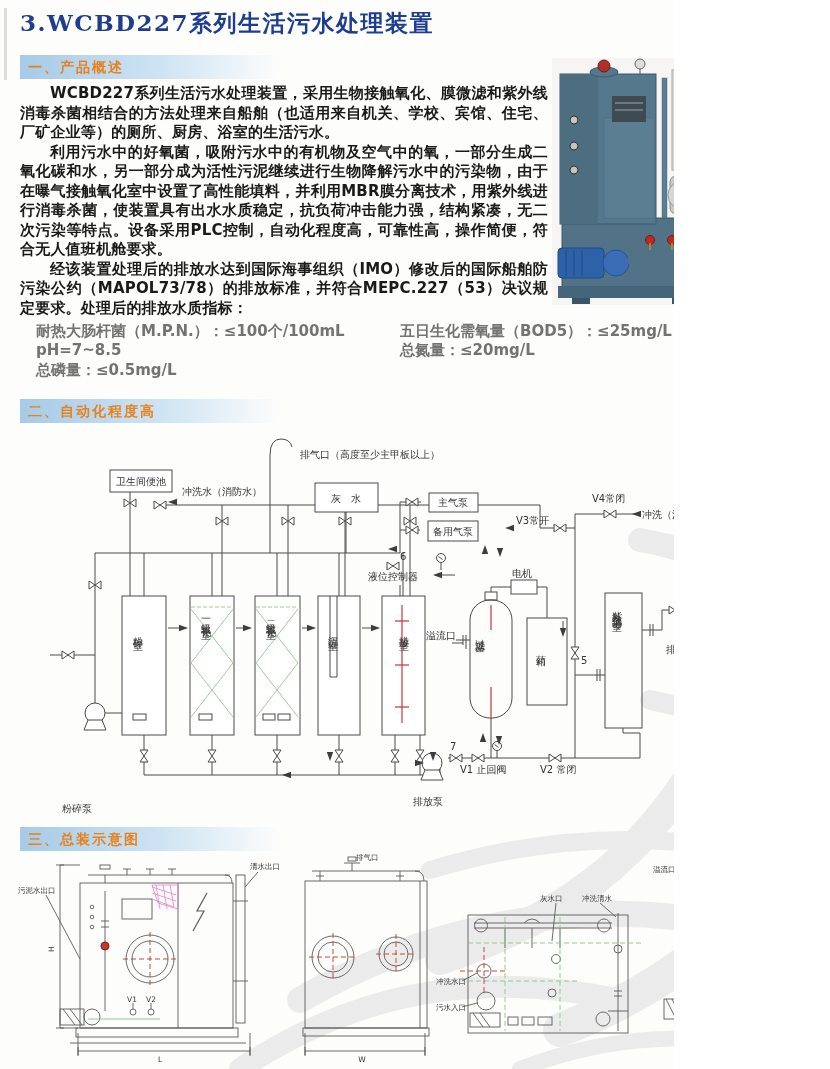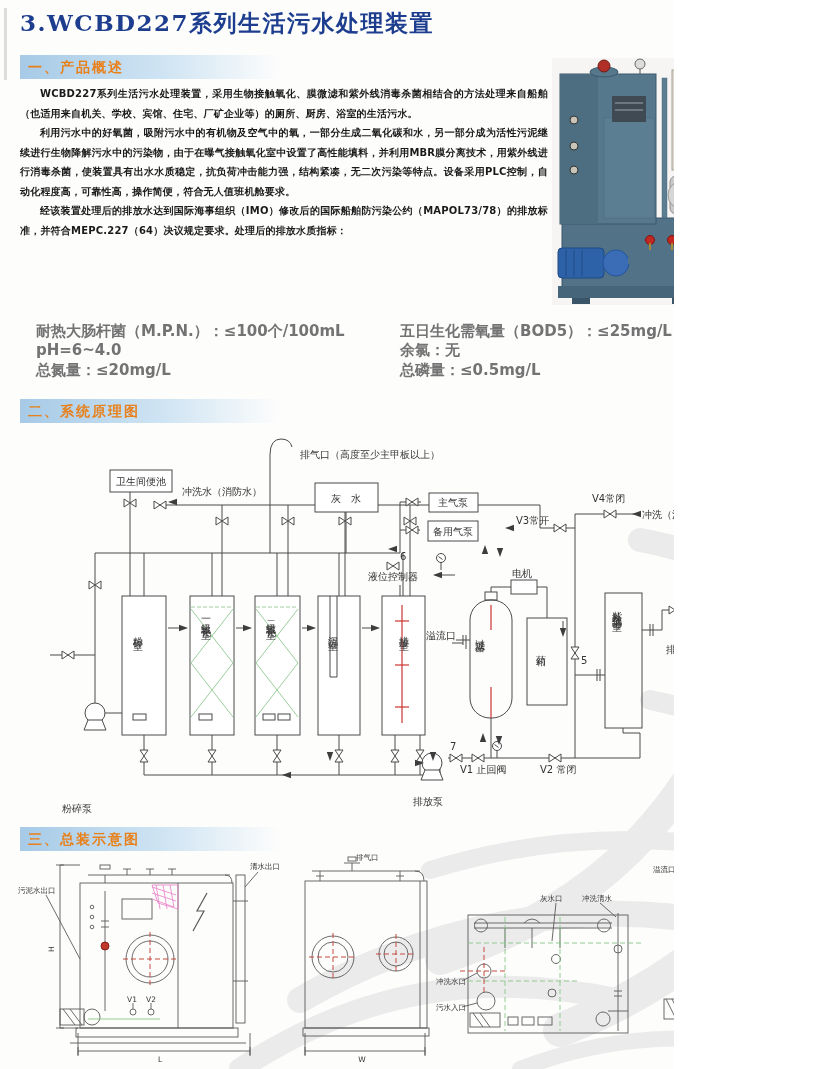--- a/index.html
+++ b/index.html
@@ -9,21 +9,21 @@
   .scanmark{position:absolute;left:4px;top:8px;width:3px;height:72px;background:#dcdcdc;z-index:1;}
   .page-title{position:absolute;left:20px;top:8px;margin:0;z-index:2;
         font-family:"DejaVu Serif",serif;font-weight:bold;font-size:23px;color:#1d3d8f;letter-spacing:1.5px;}
   .secbar{position:absolute;left:20px;width:252px;height:24px;z-index:2;
         background:linear-gradient(90deg,#a6cae7 0%,#cfe4f3 55%,rgba(255,255,255,0) 100%);
         color:#e8811c;font-weight:bold;font-size:14px;line-height:24px;padding-left:8px;letter-spacing:2px;}
   #bar-overview{top:55px}
   #bar-schematic{top:399px}
   #bar-assembly{top:827px}
   .overview-text{position:absolute;left:20px;top:84px;width:528px;z-index:2;
-        font-size:10px;font-weight:bold;line-height:19.5px;color:#1a1a1a;text-align:justify;letter-spacing:.2px;}
+        font-size:15px;font-weight:bold;line-height:19.5px;color:#1a1a1a;text-align:justify;letter-spacing:.2px;}
   .overview-text p{margin:0;text-indent:2em;}
   .specs{position:absolute;left:36px;top:322px;width:782px;z-index:2;display:grid;
         grid-template-columns:364px auto;font-size:15px;font-weight:bold;line-height:19.3px;color:#737373;}
   .photo{position:absolute;left:552px;top:58px;z-index:2;}
   .sch{position:absolute;left:0;top:425px;z-index:2;}
   .asm{position:absolute;left:0;top:851px;z-index:2;}
   svg text{font-family:"DejaVu Sans",sans-serif;fill:#333;}
   .sch text{font-size:10px;}
   .asm text{font-size:7.5px;}
   .t9{font-size:9px;}
@@ -52,21 +52,21 @@
 
   <h1 class="page-title">3.WCBD227系列生活污水处理装置</h1>
 
   <div class="secbar" id="bar-overview">
     <span>一、产品概述</span>
   </div>
 
   <div class="overview-text">
     <p>WCBD227系列生活污水处理装置，采用生物接触氧化、膜微滤和紫外线消毒杀菌相结合的方法处理来自船舶（也适用来自机关、学校、宾馆、住宅、厂矿企业等）的厕所、厨房、浴室的生活污水。</p>
     <p>利用污水中的好氧菌，吸附污水中的有机物及空气中的氧，一部分生成二氧化碳和水，另一部分成为活性污泥继续进行生物降解污水中的污染物，由于在曝气接触氧化室中设置了高性能填料，并利用MBR膜分离技术，用紫外线进行消毒杀菌，使装置具有出水水质稳定，抗负荷冲击能力强，结构紧凑，无二次污染等特点。设备采用PLC控制，自动化程度高，可靠性高，操作简便，符合无人值班机舱要求。</p>
-    <p>经该装置处理后的排放水达到国际海事组织（IMO）修改后的国际船舶防污染公约（MAPOL73/78）的排放标准，并符合MEPC.227（64）决议规定要求。处理后的排放水质指标：</p>
+    <p>经该装置处理后的排放水达到国际海事组织（IMO）修改后的国际船舶防污染公约（MAPOL73/78）的排放标准，并符合MEPC.227（53）决议规定要求。处理后的排放水质指标：</p>
   </div>
 
   <svg class="photo" width="276" height="247" viewBox="0 0 276 247">
     <rect x="0" y="0" width="276" height="247" fill="#f6f5f3"></rect>
     <g>
       <rect x="10" y="160" width="232" height="70" fill="#527387" stroke="#3c576a"></rect>
       <rect x="6" y="228" width="244" height="12" fill="#46657a"></rect>
       <rect x="20" y="240" width="18" height="6" fill="#3a5568"></rect>
       <rect x="120" y="240" width="18" height="6" fill="#3a5568"></rect>
       <rect x="210" y="240" width="18" height="6" fill="#3a5568"></rect>
@@ -153,28 +153,27 @@
       <rect x="76" y="198" width="14" height="8" fill="#527387"></rect>
     </g>
     <g>
       <rect x="150" y="148" width="20" height="26" rx="3" fill="#3f5fae" stroke="#2c448b"></rect>
     </g>
   </svg>
 
   <div class="specs">
     <div>耐热大肠杆菌（M.P.N.）：≤100个/100mL</div>
     <div>五日生化需氧量（BOD5）：≤25mg/L</div>
-    <div>pH=6~4.0</div>
-    <div>余氯：无</div>
+    <div>pH=7~8.5</div>
     <div>总氮量：≤20mg/L</div>
     <div>总磷量：≤0.5mg/L</div>
   </div>
 
   <div class="secbar" id="bar-schematic">
-    <span>二、系统原理图</span>
+    <span>二、自动化程度高</span>
   </div>
 
   <svg class="sch" width="830" height="395" viewBox="0 0 830 395">
     <defs>
       <path id="vlv" d="M-6,-4 L6,4 L6,-4 L-6,4 Z" fill="#ffffff" stroke="#4a4a4a" stroke-width="1"></path>
       <path id="arr" d="M0,0 L-9,-3.2 L-9,3.2 Z" fill="#3d3d3d" stroke="none"></path>
       <g id="pmp" stroke="#4a4a4a" fill="#ffffff" stroke-width="1">
         <circle r="10"></circle>
           <path d="M-7,7 L-11,17 L11,17 L7,7 Z"></path>
       </g>

